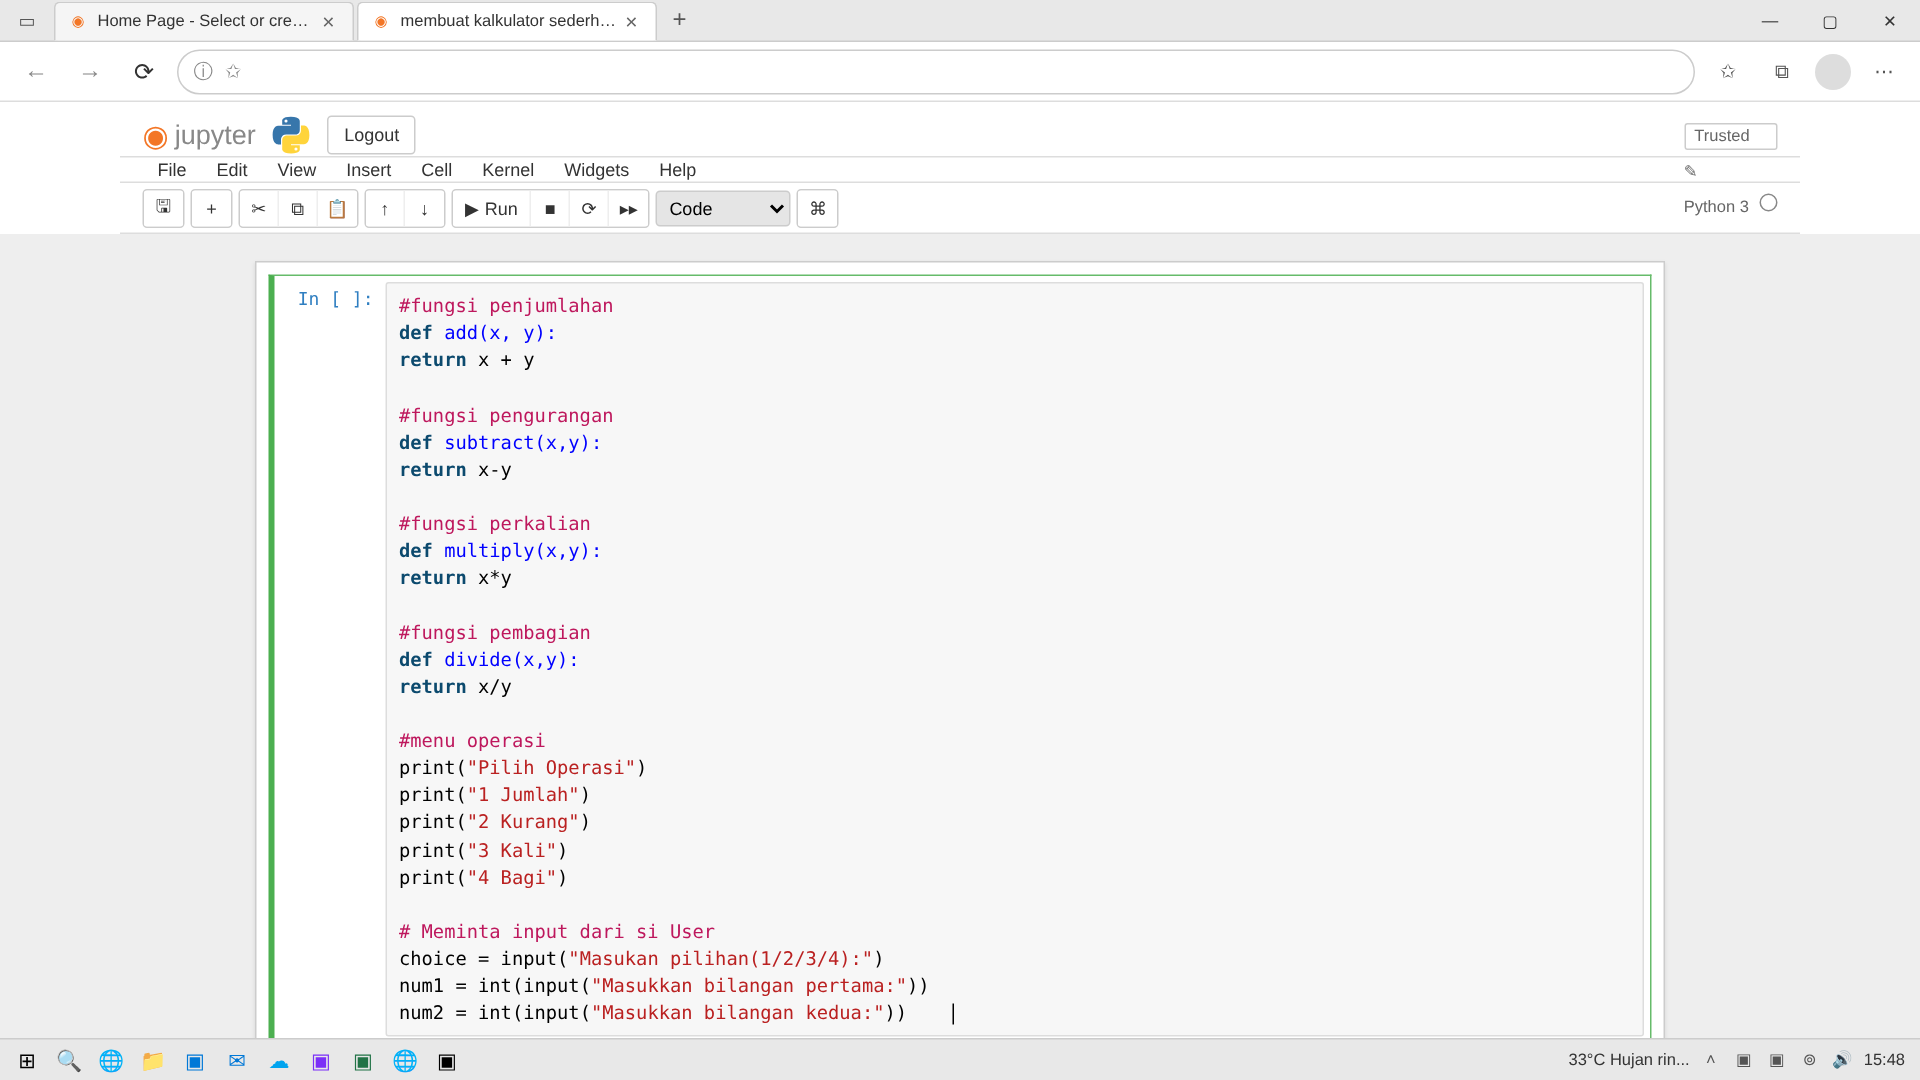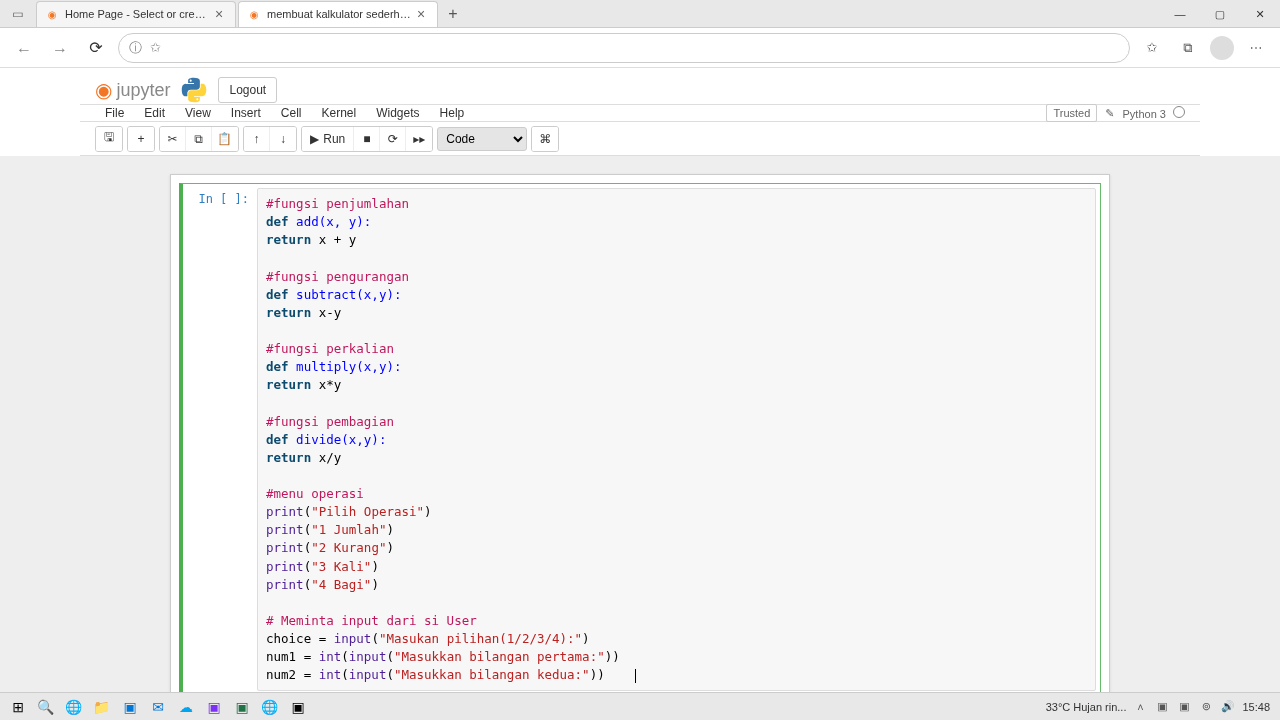--- a/index.html
+++ b/index.html
@@ -33,41 +33,41 @@
 .jp-header { max-width: 1120px; margin: 0 auto; padding: 8px 15px 0; display: flex; align-items: center; gap: 10px; position: relative; }
 .jp-logo { display: flex; align-items: center; gap: 4px; font-size: 18px; color: #888; }
 .jp-logo-icon { color: #f37626; font-size: 20px; }
 .jp-title { font-size: 17px; color: #333; flex: 1; white-space: nowrap; overflow: hidden; }
 .jp-checkpoint { font-size: 11px; color: #888; }
 .jp-python-logo { width: 28px; height: 28px; }
 .jp-logout { border: 1px solid #ccc; padding: 5px 10px; border-radius: 3px; font-size: 12px; color: #333; background: #fff; }
 
 .jp-menubar { max-width: 1120px; margin: 0 auto; border: 1px solid #ddd; border-left: none; border-right: none; display: flex; align-items: center; padding: 0 15px; height: 18px; font-size: 12px; color: #333; }
 .menu-item { padding: 0 10px; height: 100%; display: flex; align-items: center; }
-.menubar-right { margin-left: auto; display: flex; align-items: center; gap: 8px; font-size: 11px; color: #666; }
+.menubar-right { margin-left: auto; display: flex; gap: 8px; font-size: 11px; color: #666; flex-direction: column; }
 .trusted-box { border: 1px solid #ccc; padding: 2px 6px; border-radius: 2px; }
 .kernel-ind { width: 12px; height: 12px; border: 1px solid #888; border-radius: 50%; display: inline-block; margin-left: 4px; }
 
 .jp-toolbar { max-width: 1120px; margin: 0 auto; border-bottom: 1px solid #ddd; display: flex; align-items: center; padding: 4px 15px; gap: 4px; height: 34px; }
 .tb-group { display: flex; border: 1px solid #ccc; border-radius: 3px; overflow: hidden; }
 .tb-btn { width: 26px; height: 24px; display: flex; align-items: center; justify-content: center; background: #fff; color: #333; font-size: 12px; border-right: 1px solid #eee; }
 .tb-btn:last-child { border-right: none; }
 .tb-btn.run { width: auto; padding: 0 8px; gap: 4px; }
 .tb-select { height: 24px; border: 1px solid #ccc; border-radius: 3px; font-size: 12px; padding: 0 4px; width: 90px; background: #e5e5e5; }
 
 .notebook-area { background: #eee; padding: 18px 0 40px; height: 100%; overflow: auto; }
 .notebook { max-width: 940px; margin: 0 auto; background: #fff; border: 1px solid #ccc; box-shadow: 0 1px 3px rgba(0,0,0,0.1); padding: 8px; }
 .cell { display: flex; border: 1px solid transparent; padding: 4px; }
 .cell.selected { border: 1px solid #66bb6a; border-left: 4px solid #4caf50; }
 .prompt { width: 70px; text-align: right; padding-right: 8px; font-family: monospace; font-size: 12px; color: #307fc1; padding-top: 4px; flex-shrink: 0; }
 .input-area { flex: 1; border: 1px solid #ddd; background: #f7f7f7; padding: 6px 8px; border-radius: 2px; }
 .code { font-family: "Consolas", "Monaco", monospace; font-size: 12.5px; line-height: 1.45; white-space: pre; color: #000; }
 .c-comment { color: #be185d; }
 .c-keyword { color: #0c4a6e; font-weight: bold; }
-.c-builtin { color: #4c1d95; }
+.c-builtin { color: #000000; }
 .c-def { color: #0000ff; }
 .c-string { color: #ba2121; }
 .cursor { display: inline-block; width: 1px; height: 14px; background: #000; vertical-align: middle; margin-left: 30px; }
 
 
 .taskbar { position: absolute; bottom: 0; left: 0; right: 0; height: 28px; background: #e8e8e8; border-top: 1px solid #ccc; display: flex; align-items: center; padding: 0 4px; }
 .task-icon { width: 28px; height: 24px; display: flex; align-items: center; justify-content: center; font-size: 14px; }
 .task-right { margin-left: auto; display: flex; align-items: center; gap: 6px; font-size: 11px; color: #333; padding-right: 6px; justify-content: space-between; }
 .tray-icon { width: 16px; height: 16px; display: flex; align-items: center; justify-content: center; font-size: 11px; color: #555; }
 </style>

